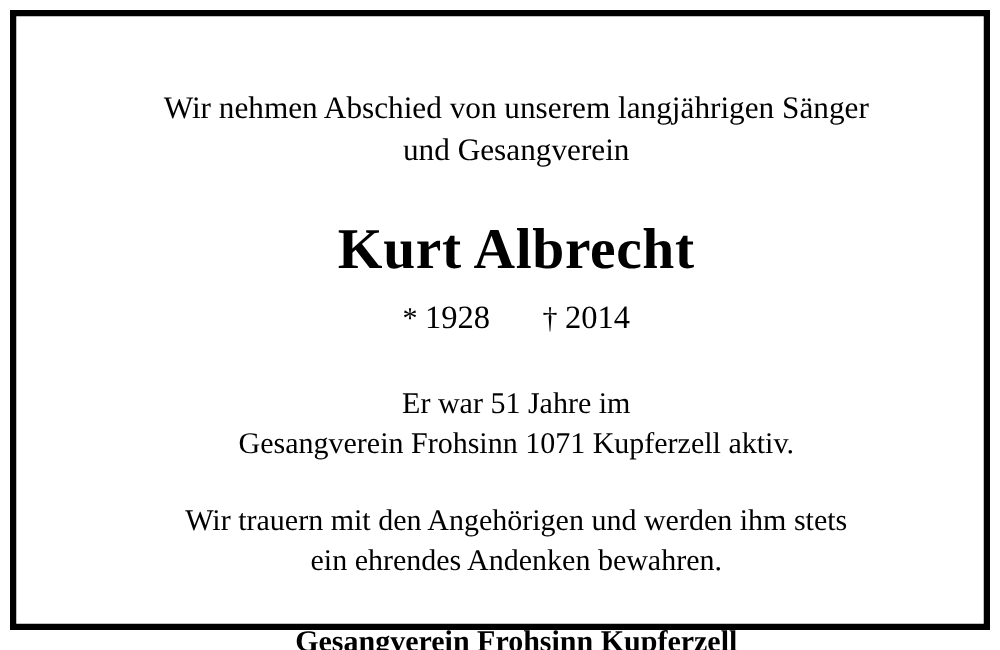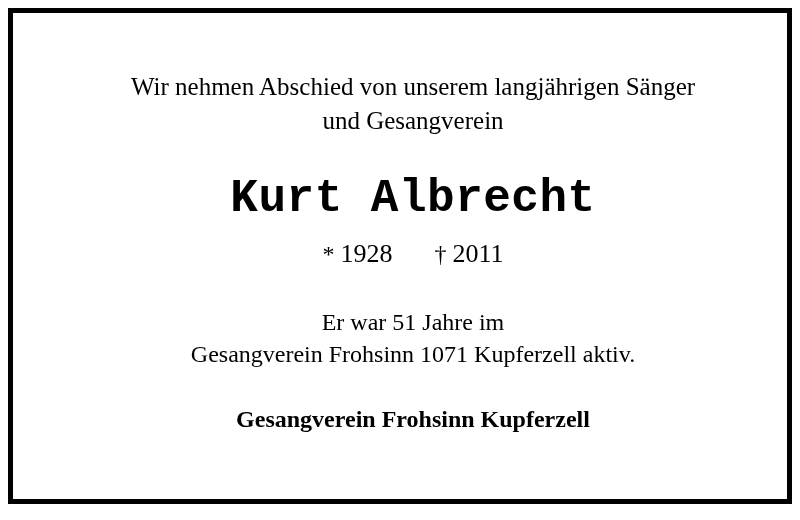--- a/index.html
+++ b/index.html
@@ -50,21 +50,20 @@
   }
   .intro-block {
     margin-top: 14px;
   }
   .deceased-name {
     font-size: 46px;
     font-weight: bold;
     letter-spacing: 0.5px;
     line-height: 58px;
     margin: 32px 0 7px 0;
-    font-family: Liberation Mono, monospace;
   }
   .dates-row {
     margin-top: 10px;
     font-size: 26px;
     line-height: 32px;
     display: flex;
     justify-content: center;
     align-items: center;
     gap: 42px;
   }
@@ -108,27 +107,31 @@
         <span class="line intro-line">und Gesangverein</span>
       </div>
 
       <div class="deceased-name">Kurt Albrecht</div>
 
       <div class="dates-row">
         <span class="date-item">
           <span class="symbol">*</span><span>1928</span>
         </span>
         <span class="date-item">
-          <span class="symbol">†</span><span>2011</span>
+          <span class="symbol">†</span><span>2014</span>
         </span>
       </div>
 
       <div class="membership-block">
         <span class="line">Er war 51 Jahre im</span>
         <span class="line">Gesangverein Frohsinn 1071 Kupferzell aktiv.</span>
       </div>
 
+      <div class="condolence-block">
+        <span class="line">Wir trauern mit den Angehörigen und werden ihm stets</span>
+        <span class="line">ein ehrendes Andenken bewahren.</span>
+      </div>
 
       <div class="signature">Gesangverein Frohsinn Kupferzell</div>
 
     </div>
   </div>
 </div>
 
 </body></html>

